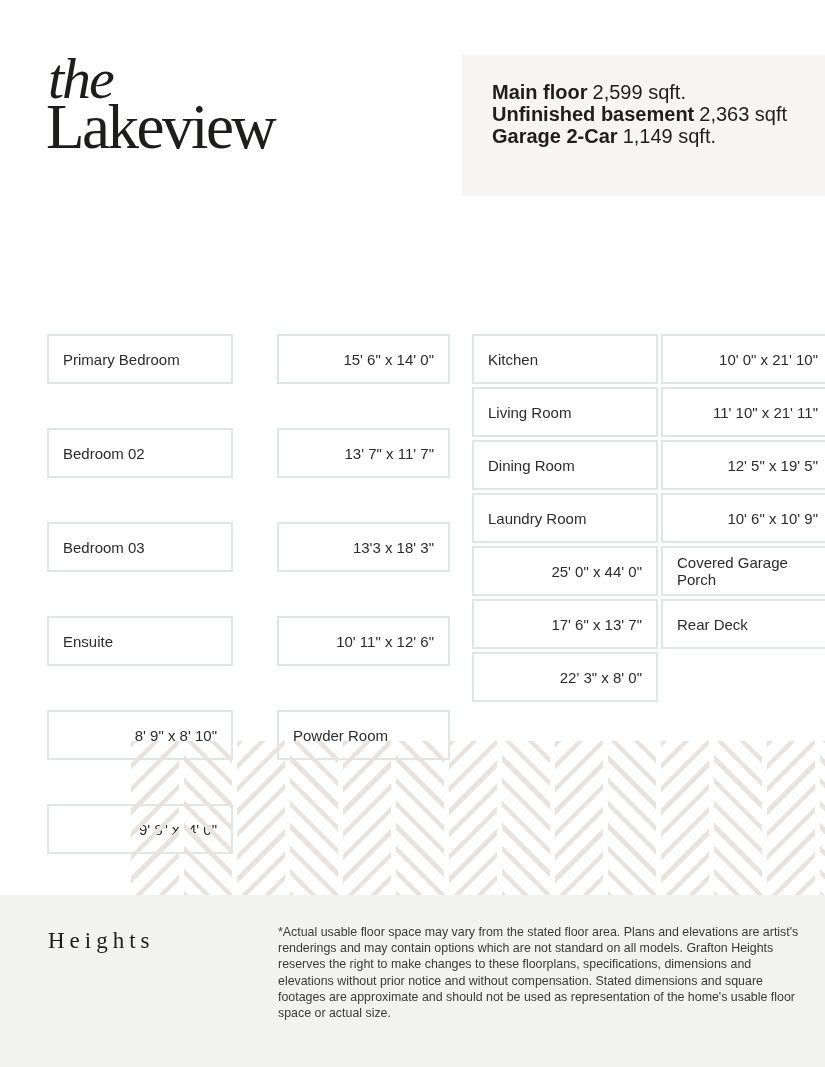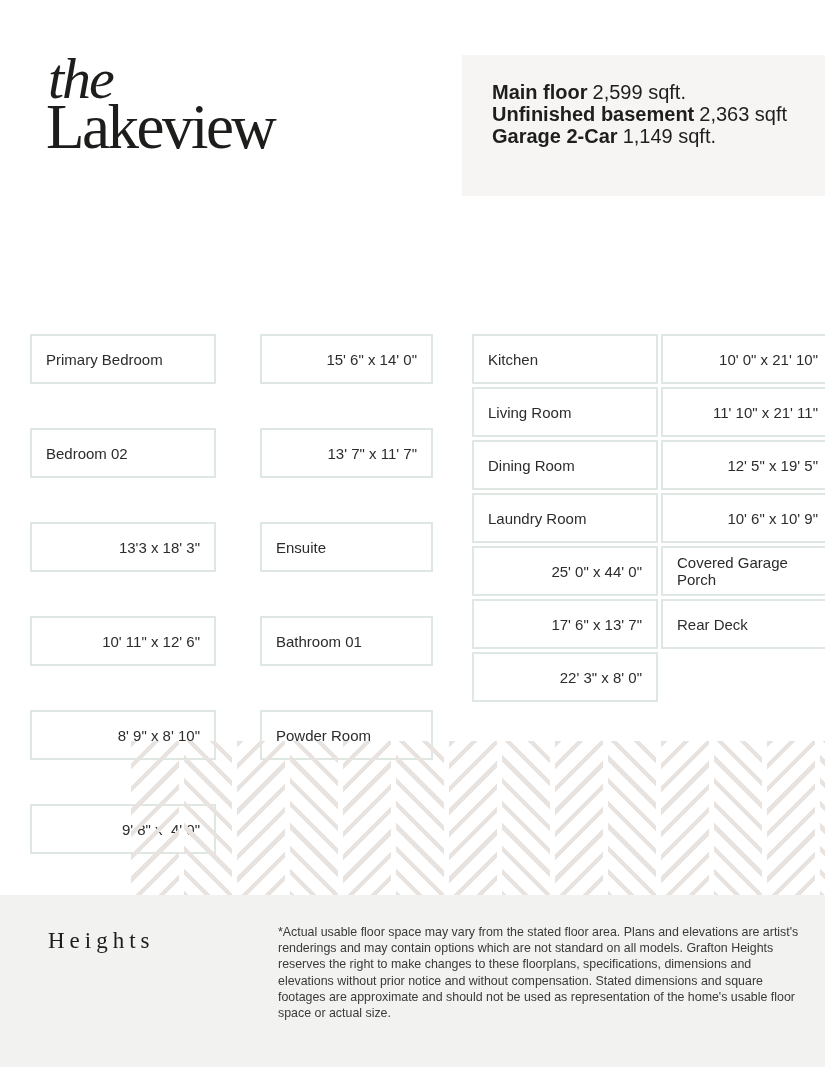--- a/index.html
+++ b/index.html
@@ -51,21 +51,21 @@
   .summary-row .lbl{font-weight:700;margin-right:5px;}
 
   
   .rtable{
     position:absolute;top:334px;
     display:grid;
     grid-template-columns:186px 173px;
     grid-auto-rows:50px;
     gap:3px;
   }
-  .rtable.left{left:30px;gap:44px;}
+  .rtable.left{left:47px;gap:44px;}
   .rtable.right{left:425px;padding-left:47px;}
   .cell{
     background:#fff;
     border:2px solid var(--table-border);
     display:flex;align-items:center;
     padding:0 14px;
     font-size:15px;color:#2c2c2c;
   }
   .cell.size{justify-content:flex-end;white-space:pre;}
 
@@ -134,26 +134,26 @@
   </div>
 
   <div class="rtable left">
 
       <div class="cell room">Primary Bedroom</div>
       <div class="cell size">15' 6" x 14' 0"</div>
 
       <div class="cell room">Bedroom 02</div>
       <div class="cell size">13' 7" x 11' 7"</div>
 
+      <div class="cell room">Bedroom 03</div>
       <div class="cell size">13'3 x 18' 3"</div>
 
       <div class="cell room">Ensuite</div>
       <div class="cell size">10' 11" x 12' 6"</div>
 
-      <div class="cell room">Bathroom 01</div>
       <div class="cell size">8' 9" x 8' 10"</div>
 
       <div class="cell room">Powder Room</div>
       <div class="cell size">9' 8" x  4' 0"</div>
 
   </div>
 
   <div class="rtable right">
 
       <div class="cell room">Kitchen</div>

